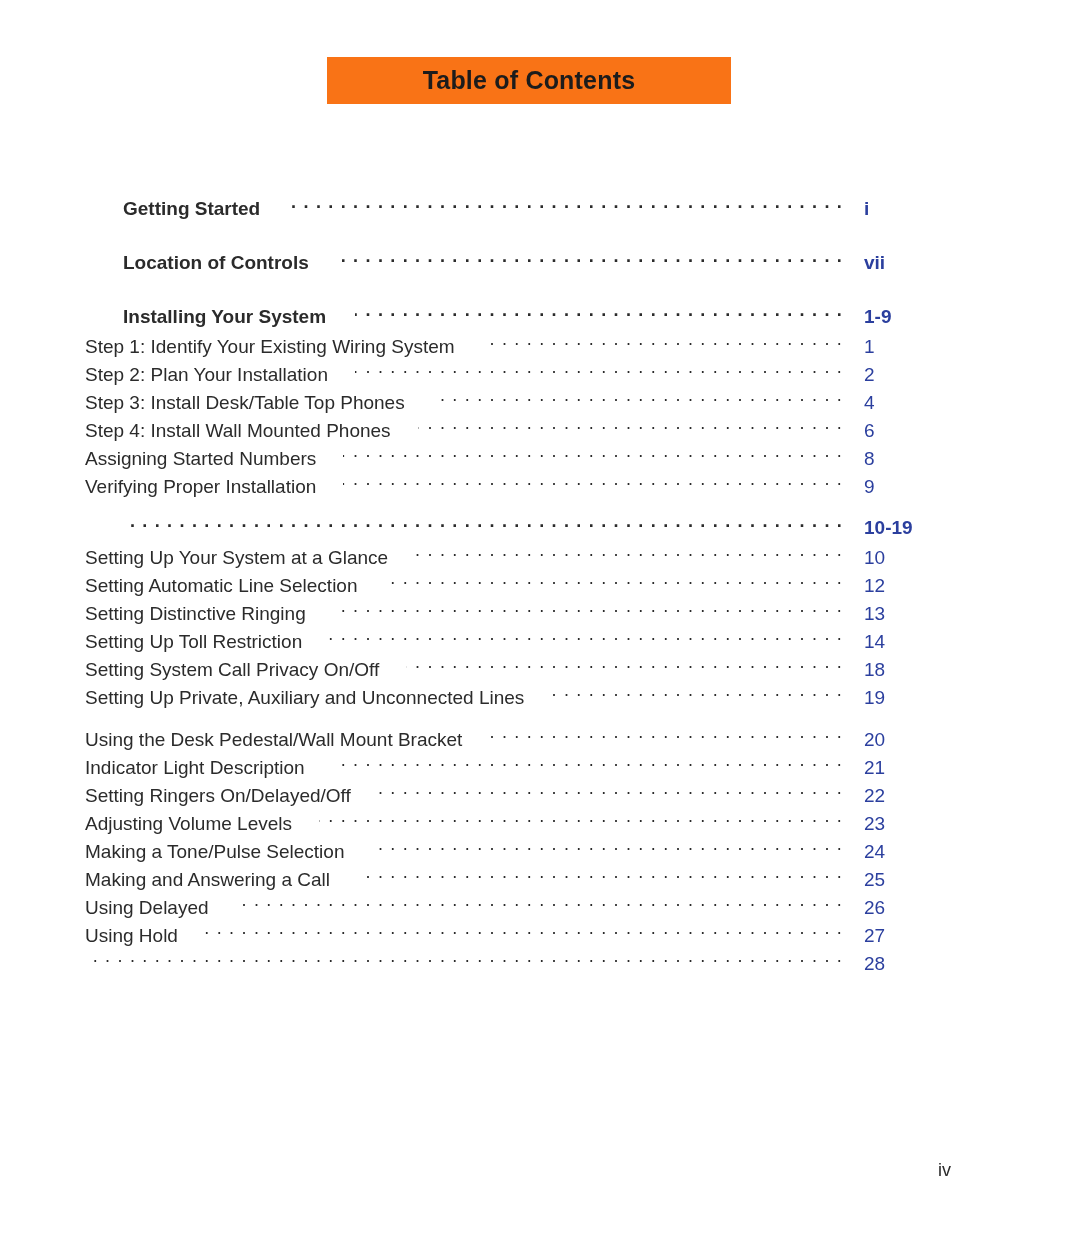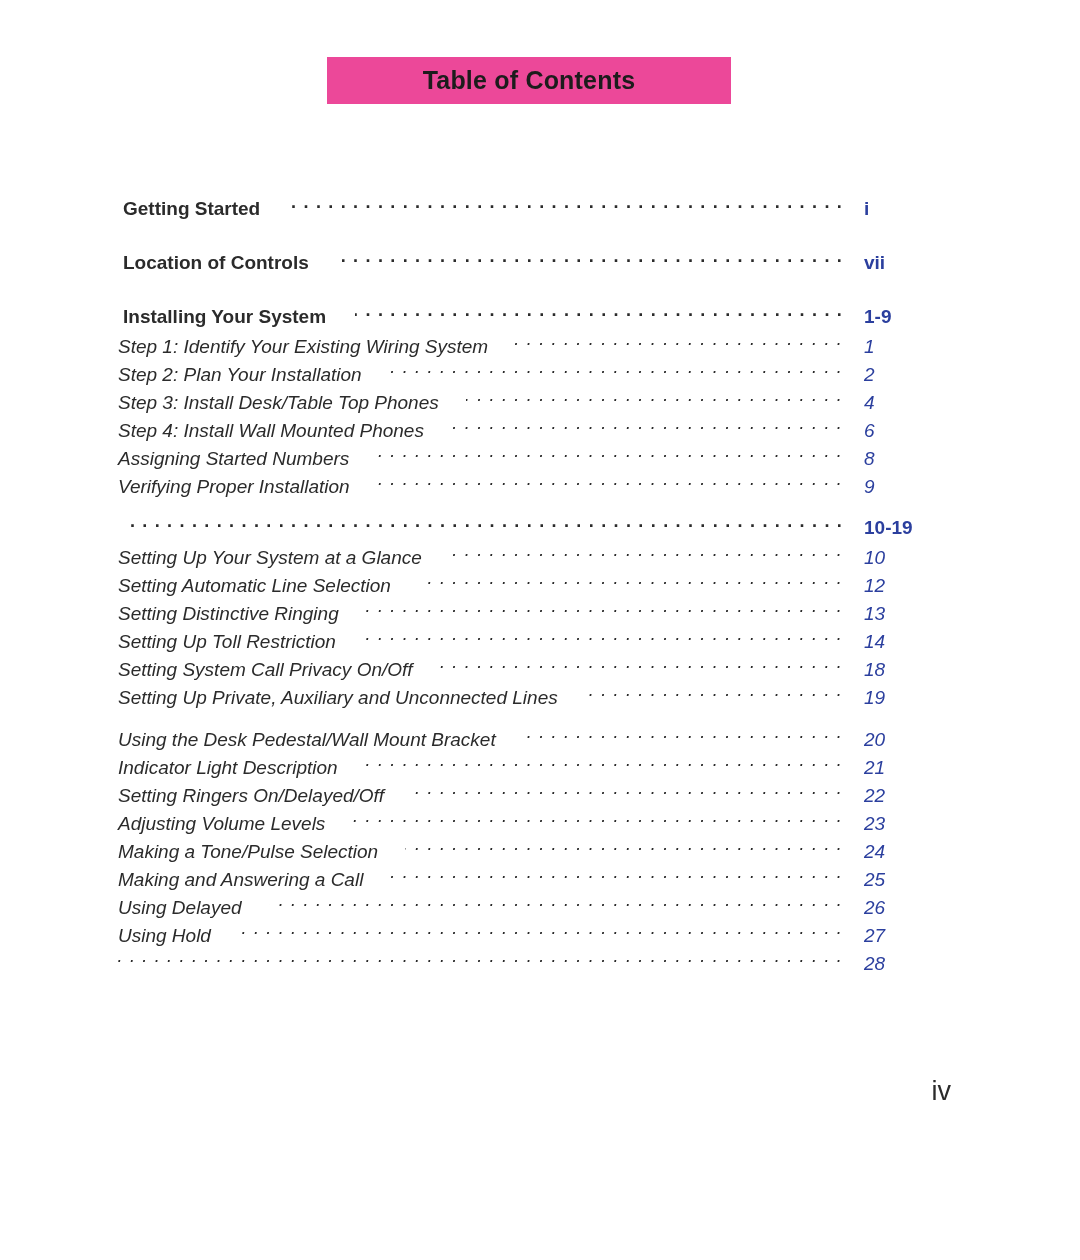--- a/index.html
+++ b/index.html
@@ -16,21 +16,21 @@
     overflow: hidden;
   }
 
   
   #title-banner {
     position: absolute;
     left: 327px;
     top: 57px;
     width: 404px;
     height: 47px;
-    background: #ec4899;
+    background: #f97316;
     display: flex;
     align-items: center;
     justify-content: center;
   }
   #title-banner .title-text {
     font-size: 25px;
     font-weight: bold;
     color: #1c1c1c;
     letter-spacing: 0.2px;
   }
@@ -103,49 +103,48 @@
     letter-spacing: 1.2px;
   }
   .toc-row.heading .page-no {
     width: 216px;
     padding-left: 1px;
     font-weight: bold;
   }
 
   
   .toc-row.item {
-    padding-left: 118px;
+    padding-left: 85px;
     font-size: 19px;
     font-weight: normal;
     line-height: 28px;
-    font-style: italic;
   }
   .toc-row.item .row-label {
     padding-right: 7px;
   }
   .toc-row.item .leader {
     height: 19px;
   }
   .toc-row.item .leader::before {
     font-size: 18px;
     letter-spacing: 1.2px;
   }
   .toc-row.item .page-no {
     width: 216px;
     padding-left: 1px;
   }
 
   
   #page-footer {
     position: absolute;
     left: 0;
-    top: 1076px;
+    top: 1160px;
     width: 951px;
     text-align: right;
-    font-size: 27px;
+    font-size: 18px;
     color: #2b2b2b;
   }
 </style>
 </head>
 <body>
 
 <div id="title-banner">
   <span class="title-text">Table of Contents</span>
 </div>
 

